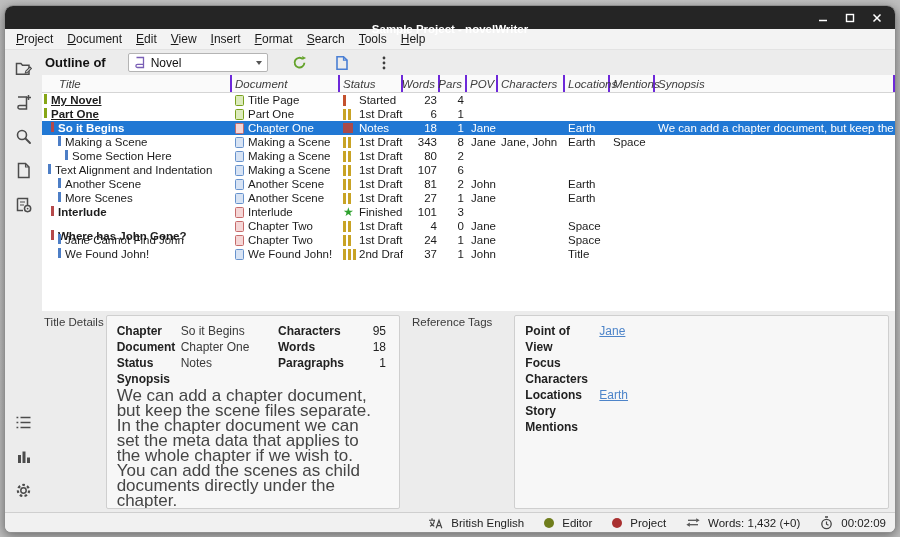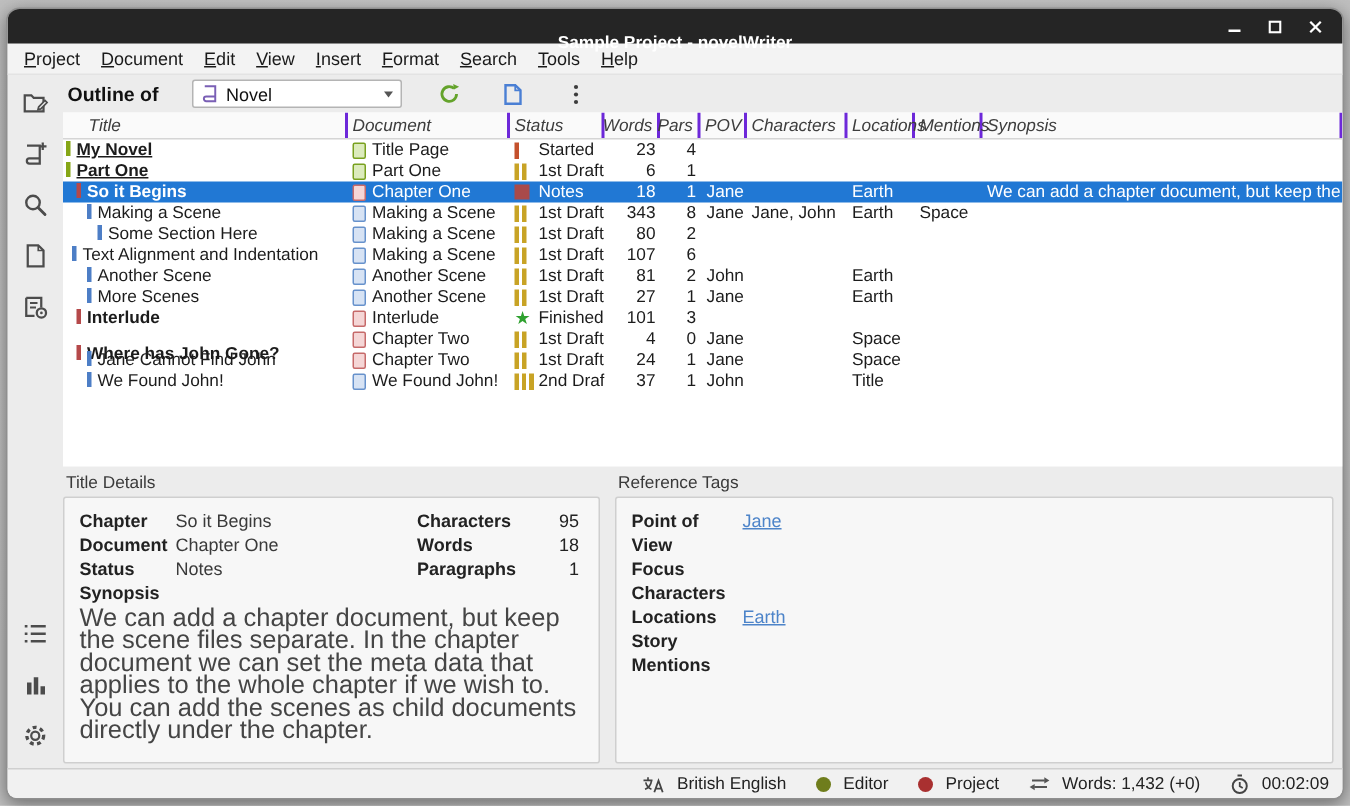--- a/index.html
+++ b/index.html
@@ -65,23 +65,23 @@
   .d-red{border-color:#c66a6a;background:#f5d6d6;}
   .sicon{flex:0 0 13px;height:11px;position:relative;}
   .sicon::before{content:"";position:absolute;left:0;top:0;height:11px;}
   .s-started::before{width:3px;background:#c4512d;}
   .s-draft1::before{width:8px;background:linear-gradient(90deg,#c8a325 0 3px,transparent 3px 5px,#c8a325 5px 8px);}
   .s-draft2::before{width:13px;background:linear-gradient(90deg,#c8a325 0 3px,transparent 3px 5px,#c8a325 5px 8px,transparent 8px 10px,#c8a325 10px 13px);}
   .s-notes::before{width:10px;height:10px;background:#a94a4a;}
   .s-finished::before{content:"\2605";color:#2fa12f;font-size:12px;line-height:11px;height:auto;background:none;}
   
   .panels{flex:1;display:flex;gap:10px;padding:4px 6px 3px 0;min-height:0;}
-  .gbox{display:flex;flex-direction:column;min-width:0;}
+  .gbox{display:flex;min-width:0;}
   .gbox-left{width:358px;flex:0 0 auto;}
-  .gbox-right{flex:1;}
+  .gbox-right{flex:1;gap:20px;}
   .glabel{font-size:11.5px;color:#3a3a3a;padding:1px 2px 3px;flex:0 0 auto;}
   .gbody{flex:1;background:#f7f7f7;border:1px solid #cfcfcf;border-radius:2px;
     padding:7px 10px;font-size:12px;color:#222;position:relative;overflow:hidden;}
   .drow{display:flex;line-height:16px;}
   .dlabel{font-weight:700;width:64px;flex:0 0 auto;}
   .dvalue{color:#3a3a3a;}
   .dsyn-label{font-weight:700;line-height:16px;}
   .dsyn-text{font-size:17px;color:#454545;line-height:15px;margin-top:1px;padding-right:4px;}
   .dstats{position:absolute;top:7px;right:13px;width:108px;}
   .srow{display:flex;line-height:16px;}

